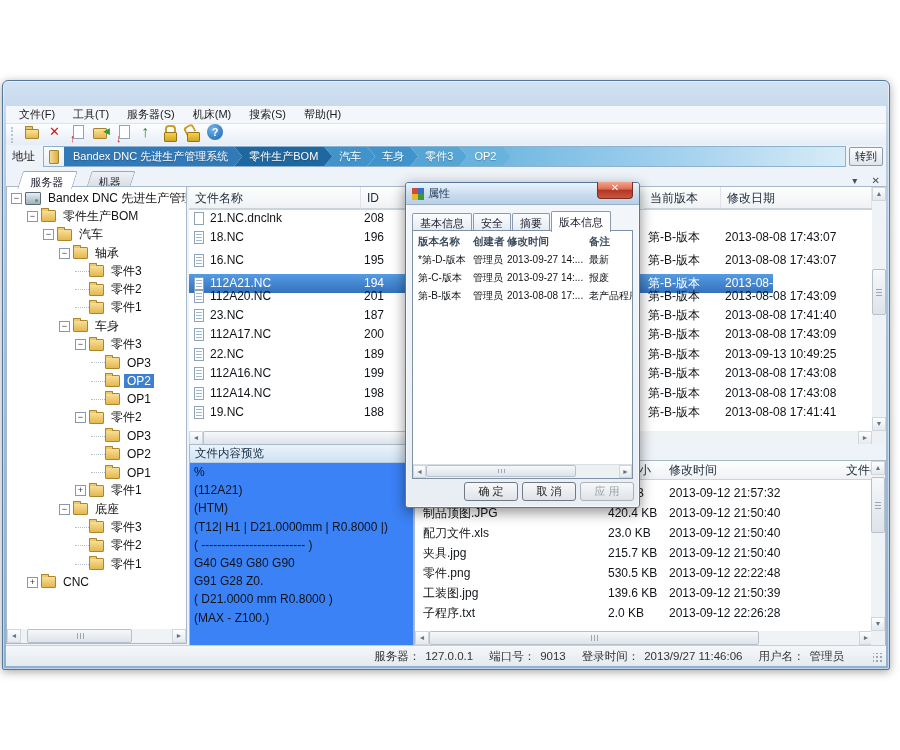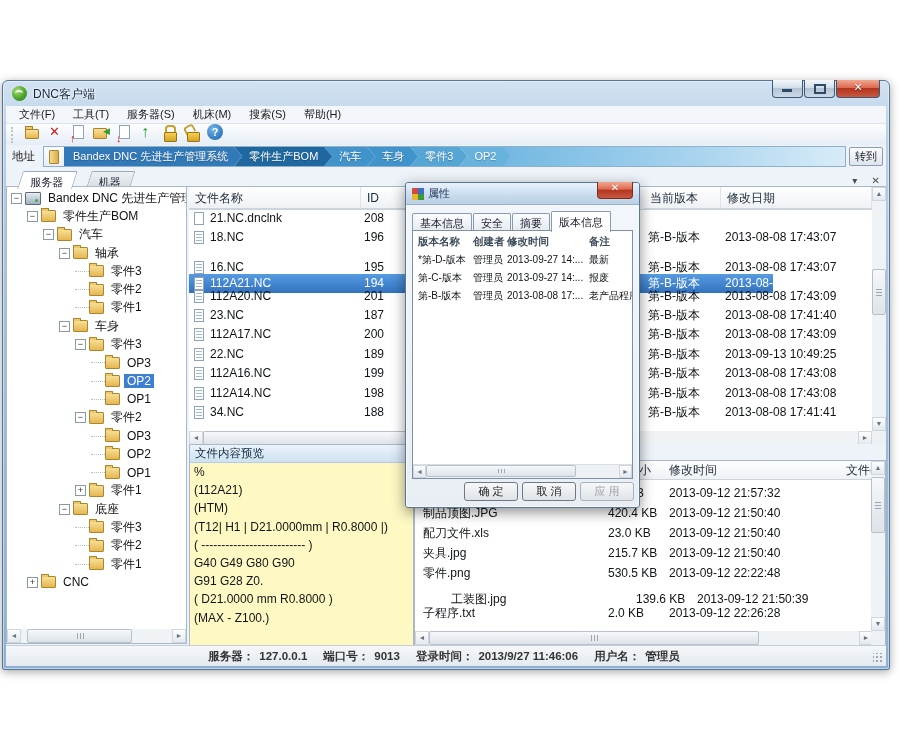--- a/index.html
+++ b/index.html
@@ -115,38 +115,38 @@
   .frow{position:absolute;left:0;width:584px;height:19.4px;line-height:19.4px;font-size:12px;color:#101418}
   .frow.selected{background:linear-gradient(#559be2,#3372bd);color:#fff}
   .fc{position:absolute;top:0;white-space:nowrap}
   .fc-name{left:21px}.fc-id{left:175px}.fc-ver{left:459px}.fc-date{left:536px}
   .ficon{position:absolute;left:5px;top:3px;width:10px;height:13px;background:#fff;border:1px solid #8fa4b8;box-sizing:border-box}
   .ficon::after{content:'';position:absolute;left:1px;top:2px;right:1px;height:8px;
     background:repeating-linear-gradient(#9db8d4 0,#9db8d4 1px,transparent 1px,transparent 3px)}
   .ficon.plain::after{display:none}
 
   
-  #preview{position:absolute;left:183px;top:338px;width:225px;height:244px;background:#fef9c3;border:1px solid #aab9c9;box-sizing:border-box;overflow:hidden}
+  #preview{position:absolute;left:183px;top:338px;width:225px;height:244px;background:#3b82f6;border:1px solid #aab9c9;box-sizing:border-box;overflow:hidden}
   .pv-head{height:17px;line-height:17px;background:linear-gradient(#eaf3fb,#cfe2f3);border-bottom:1px solid #b8cde2;
     font-size:11.5px;color:#12293f;padding-left:5px}
   .pline{font-size:12px;line-height:18.2px;padding-left:4px;white-space:pre;color:#101418}
 
   
   #attach{position:absolute;left:408px;top:354px;width:472px;height:186px;background:#fff;border:1px solid #aab9c9;box-sizing:border-box;overflow:hidden}
   .ah-bg{position:absolute;left:0;top:0;right:14px;height:18px;background:linear-gradient(#fefefe,#eff2f5);border-bottom:1px solid #ccd4db}
   .ah{position:absolute;top:0;height:18px;line-height:18px;font-size:12px;color:#1c2a38;white-space:nowrap}
   .ah-size{left:212px}.ah-time{left:254px}.ah-extra{left:431px}
   .arow{position:absolute;left:0;width:458px;height:20px;line-height:20px;font-size:12px;color:#101418}
   .ac{position:absolute;top:0;white-space:nowrap}
   .ac-name{left:8px}.ac-size{left:193px}.ac-time{left:254px}
 
   
   #statusbar{position:absolute;left:0;right:0;bottom:0;height:20px;background:linear-gradient(#f5f7fa,#e4eaf0);
-    border-top:1px solid #c6cfd8;display:flex;align-items:center;justify-content:center;padding-right:20px;
-    font-size:11.5px;font-weight:bold;color:#333}
+    border-top:1px solid #c6cfd8;display:flex;align-items:center;justify-content:flex-end;padding-right:42px;
+    font-size:11.5px;font-weight:normal;color:#333}
   .sb-lab{margin-left:16px}.sb-val{margin-left:5px}
   .grip{position:absolute;right:3px;bottom:3px;width:10px;height:10px;
     background:radial-gradient(circle,#9aa8b4 1px,transparent 1.2px);background-size:4px 4px;background-position:bottom right}
 
   
   #dialog{position:absolute;left:405px;top:182px;width:233px;height:324px;z-index:50;
     background:linear-gradient(#f3f7fb,#e9eef5);border:1px solid #56779a;border-radius:3px;
     box-shadow:0 4px 14px rgba(0,0,0,.45), inset 0 0 0 1px rgba(255,255,255,.6)}
   .dlg-tb{position:relative;height:21px;background:linear-gradient(#eaf3fc,#c9dcef 55%,#badove);
     background:linear-gradient(#eaf3fc,#c9dcef 55%,#b9d0e6);border-bottom:1px solid #9ab0c8;border-radius:3px 3px 0 0}
@@ -168,29 +168,20 @@
   .dlg-hs .sb-btn{width:13px;height:13px;line-height:11px}
   .dlg-btn{position:absolute;top:0;width:54px;height:19px;font-size:11px;color:#1a1a1a;font-family:inherit;
     background:linear-gradient(#f7f8f9,#dfe3e8);border:1px solid #707a86;border-radius:3px;padding:0}
   .dlg-btn.disabled{color:#9aa2aa;border-color:#aab2ba}
   .dlg-btns{position:absolute;left:0;right:0;bottom:5px;height:20px}
 </style>
 </head>
 <body>
 
 <div class="window">
-  <div class="titlebar">
-    <span class="app-icon"></span>
-    <span class="title-text">DNC客户端</span>
-    <span class="win-btns">
-      <span class="win-btn min"></span>
-      <span class="win-btn max"></span>
-      <span class="win-btn close"></span>
-    </span>
-  </div>
   <div class="client">
 
     <div class="menubar" id="menu-items">
         <span class="menu-item">文件(F)</span>
         <span class="menu-item">工具(T)</span>
         <span class="menu-item">服务器(S)</span>
         <span class="menu-item">机床(M)</span>
         <span class="menu-item">搜索(S)</span>
         <span class="menu-item">帮助(H)</span>
       </div>
@@ -361,21 +352,21 @@
             <span class="fc fc-ver"></span>
             <span class="fc fc-date"></span>
           </div>
           <div class="frow" style="top: 41.4px;">
             <span class="ficon"></span>
             <span class="fc fc-name">18.NC</span>
             <span class="fc fc-id">196</span>
             <span class="fc fc-ver">第-B-版本</span>
             <span class="fc fc-date">2013-08-08 17:43:07</span>
           </div>
-          <div class="frow" style="top: 71px; text-decoration: underline;">
+          <div class="frow" style="top: 64px; text-decoration: underline;">
             <span class="ficon"></span>
             <span class="fc fc-name">16.NC</span>
             <span class="fc fc-id">195</span>
             <span class="fc fc-ver">第-B-版本</span>
             <span class="fc fc-date">2013-08-08 17:43:07</span>
           </div>
           <div class="frow selected" style="top: 87px;">
             <span class="ficon"></span>
             <span class="fc fc-name">112A21.NC</span>
             <span class="fc fc-id">194</span>
@@ -419,21 +410,21 @@
           </div>
           <div class="frow" style="top: 196.6px;">
             <span class="ficon"></span>
             <span class="fc fc-name">112A14.NC</span>
             <span class="fc fc-id">198</span>
             <span class="fc fc-ver">第-B-版本</span>
             <span class="fc fc-date">2013-08-08 17:43:08</span>
           </div>
           <div class="frow" style="top: 216px;">
             <span class="ficon"></span>
-            <span class="fc fc-name">34.NC</span>
+            <span class="fc fc-name">19.NC</span>
             <span class="fc fc-id">188</span>
             <span class="fc fc-ver">第-B-版本</span>
             <span class="fc fc-date">2013-08-08 17:41:41</span>
           </div>
         </div>
       <div class="sbtrack" style="right:0;top:0;width:14px;height:244px">
         <span class="sb-btn" style="top:0;left:0">▲</span>
         <span class="sb-btn" style="bottom:0;left:0">▼</span>
         <span class="sb-thumb v" style="top:82px;left:0;width:14px;height:46px"></span>
       </div>
@@ -486,21 +477,21 @@
           <div class="arow" style="top: 82px;">
             <span class="ac ac-name">夹具.jpg</span>
             <span class="ac ac-size">215.7 KB</span>
             <span class="ac ac-time">2013-09-12 21:50:40</span>
           </div>
           <div class="arow" style="top: 102px; padding-left: 36px;">
             <span class="ac ac-name">零件.png</span>
             <span class="ac ac-size">530.5 KB</span>
             <span class="ac ac-time">2013-09-12 22:22:48</span>
           </div>
-          <div class="arow" style="top: 128px; margin-left: 28px;">
+          <div class="arow" style="top: 122px;">
             <span class="ac ac-name">工装图.jpg</span>
             <span class="ac ac-size">139.6 KB</span>
             <span class="ac ac-time">2013-09-12 21:50:39</span>
           </div>
           <div class="arow" style="top: 142px;">
             <span class="ac ac-name">子程序.txt</span>
             <span class="ac ac-size">2.0 KB</span>
             <span class="ac ac-time">2013-09-12 22:26:28</span>
           </div>
         </div>

